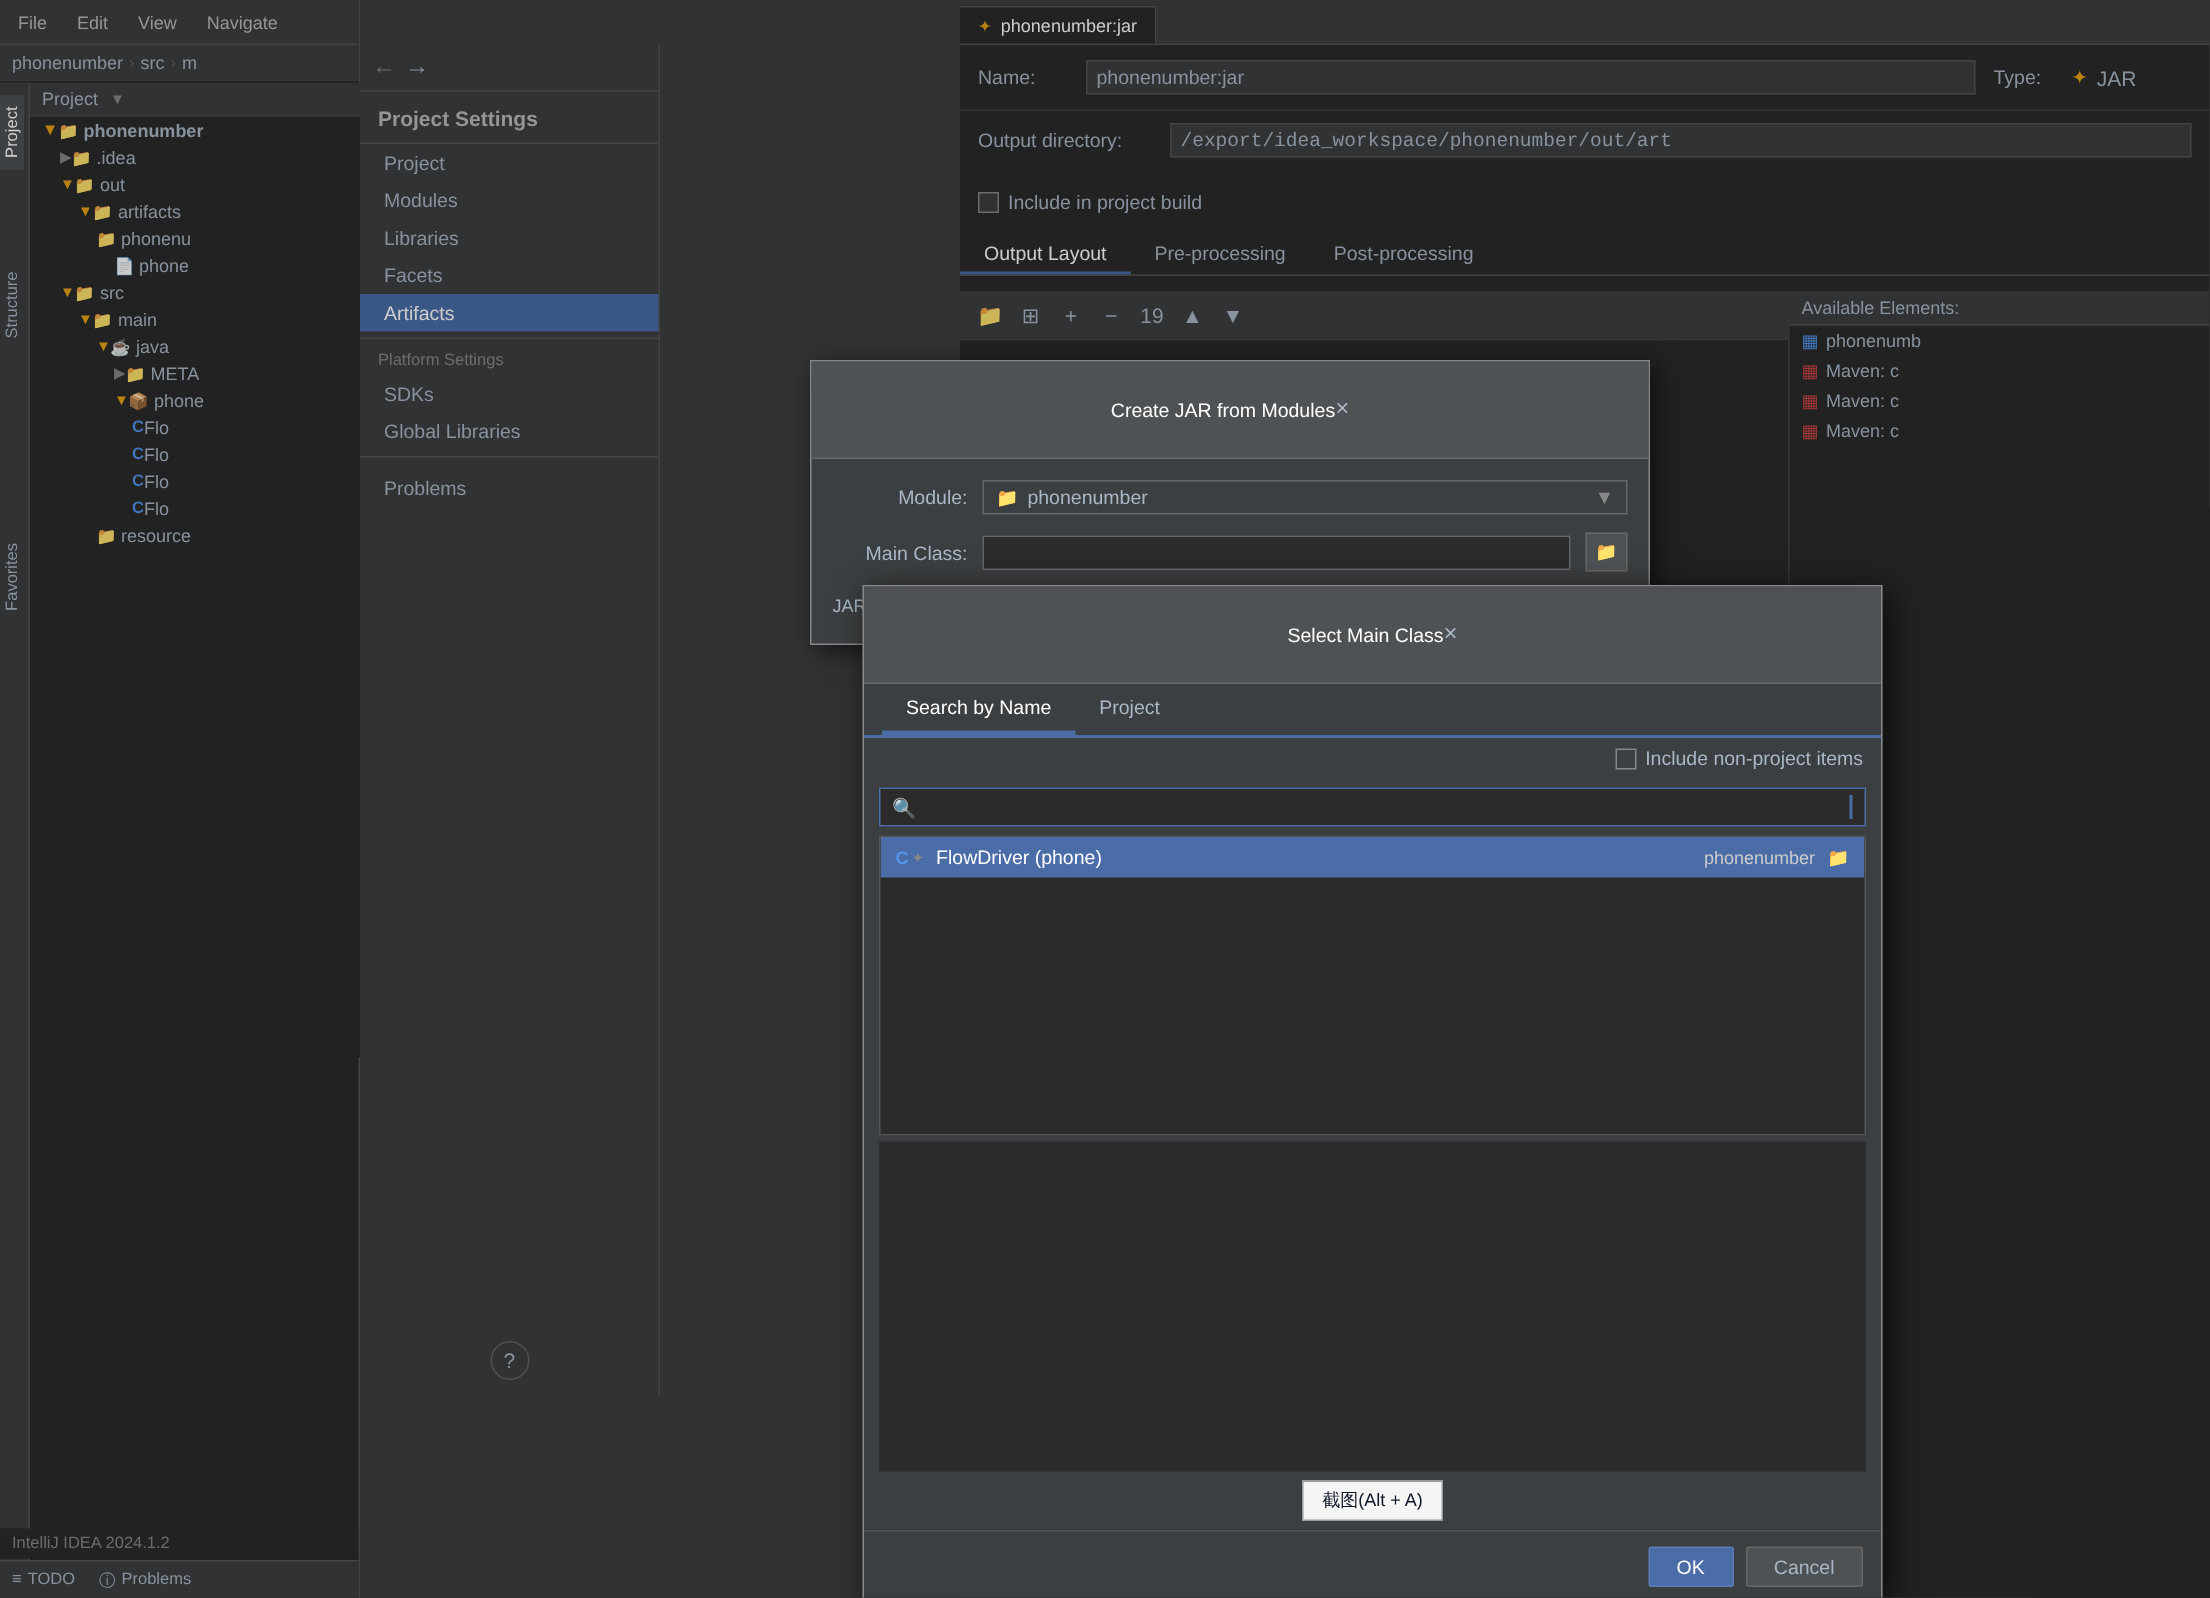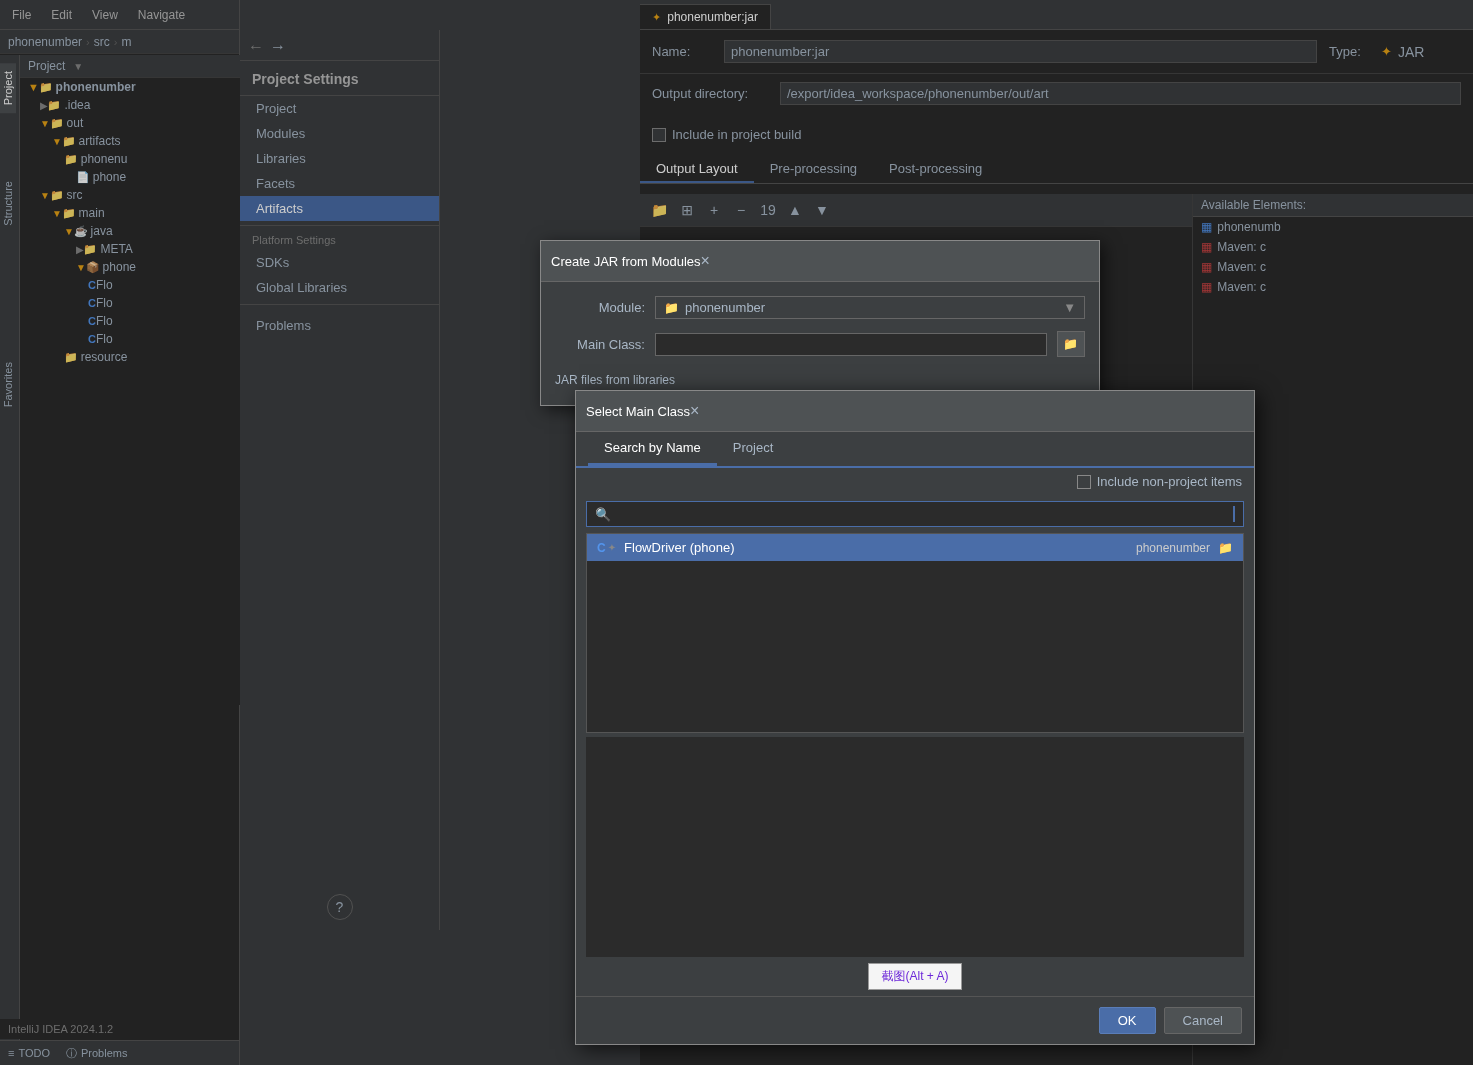--- a/index.html
+++ b/index.html
@@ -269,23 +269,23 @@
       left: 540px;
       width: 560px;
       background: #3c3f41;
       border: 1px solid #888;
       box-shadow: 4px 4px 16px rgba(0,0,0,0.6);
       z-index: 10;
     }
     .dialog-title-bar {
       display: flex;
       align-items: center;
-      justify-content: flex-start;
+      justify-content: center;
       background: #4e5254;
-      padding: 12px 10px;
+      padding: 24px 10px;
       color: #ffffff;
       font-size: 13px;
       border-bottom: 1px solid #666;
     }
     .dialog-close-btn {
       cursor: pointer;
       color: #a9b7c6;
       font-size: 16px;
       line-height: 1;
     }
@@ -679,21 +679,21 @@
     <input class="field-input" style="width: 240px;" value="phonenumber:jar">
     <span class="field-label" style="min-width:40px;">Type:</span>
     <div class="type-area">
       <span class="jar-icon">✦</span>
       <span style="color:#a9b7c6;font-size:14px;">JAR</span>
     </div>
   </div>
 
   <div class="output-dir-row" style="padding:8px 12px;">
     <span class="field-label" style="min-width:120px;">Output directory:</span>
-    <input class="field-input" style="flex: 1 1 0%;" value="/export/idea_workspace/phonenumber/out/art">
+    <input class="field-input" style="flex: 1 1 0%; font-family: Liberation Mono, monospace;" value="/export/idea_workspace/phonenumber/out/art">
   </div>
 
   <div class="checkbox-row" style="padding:4px 12px;">
     <div class="cb"></div>
     <span style="color:#a9b7c6;font-size:13px;">Include in project build</span>
   </div>
 
   <div class="tab-bar" style="padding:0 0;">
     <div class="tab-btn active">Output Layout</div>
     <div class="tab-btn">Pre-processing</div>
@@ -797,20 +797,20 @@
       </span>
       <span>FlowDriver (phone)</span>
       <span class="smc-module-label">phonenumber</span>
       <span class="smc-module-folder">📁</span>
     </div>
   </div>
 
   <div style="height:220px;background:#2b2b2b;margin:0 10px;"></div>
 
   <div style="display:flex;justify-content:center;padding:6px 0;">
-    <div style="border:1px solid #999;background:#f5f5f5;padding:4px 12px;font-size:12px;color:#6d28d9;">截图(Alt + A)</div>
+    <div style="border:1px solid #999;background:#f5f5f5;padding:4px 12px;font-size:12px;color:#0f172a;">截图(Alt + A)</div>
   </div>
 
   <div class="smc-footer">
     <button class="btn-primary">OK</button>
     <button class="btn-default">Cancel</button>
   </div>
 </div>
 
 </body></html>

